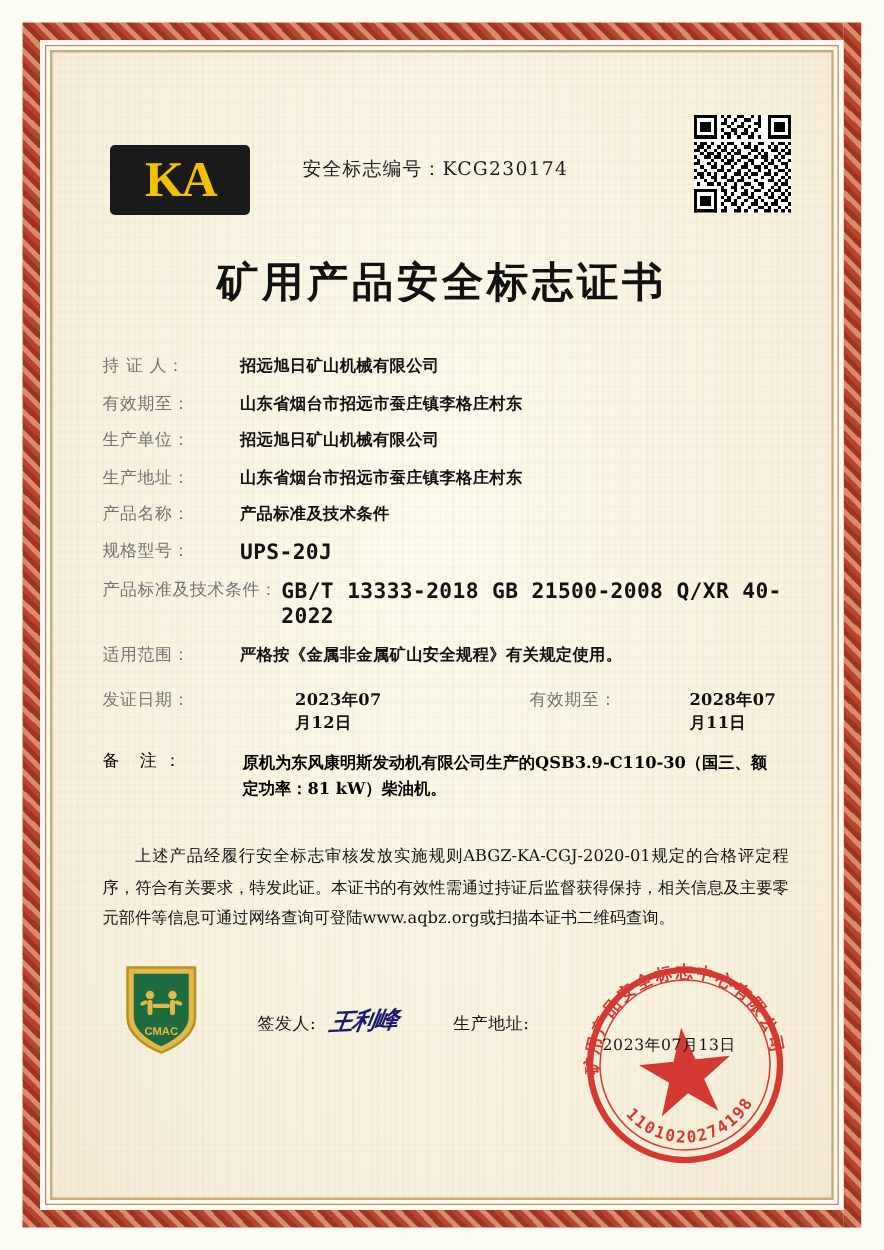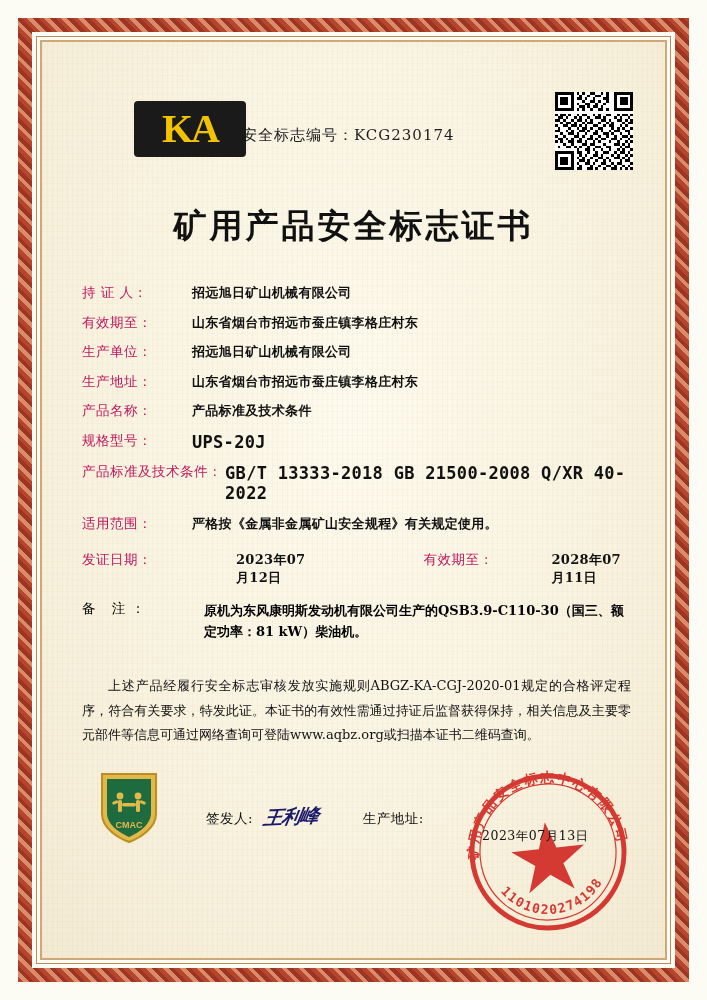--- a/index.html
+++ b/index.html
@@ -77,29 +77,28 @@
     left: 56px;
     top: 56px;
     right: 56px;
     bottom: 56px;
   }
 
   
   .ka-logo {
     position: absolute;
     left: 32px;
-    top: 45px;
+    top: 60px;
     width: 112px;
     height: 56px;
     background: #1a1a1a;
     border-radius: 4px;
     display: flex;
     align-items: center;
     justify-content: center;
-    margin-left: 46px;
   }
   .ka-logo span {
     color: #f2c200;
     font-family: "Liberation Serif", serif;
     font-weight: bold;
     font-size: 40px;
     letter-spacing: -2px;
     line-height: 1;
   }
 
@@ -145,21 +144,21 @@
     top: 228px;
   }
   .row {
     display: flex;
     align-items: flex-start;
     margin-bottom: 11.5px;
     font-family: "DejaVu Serif", serif;
   }
   .label {
     font-size: 13.5px;
-    color: #be185d;
+    color: #737373;
     white-space: nowrap;
     letter-spacing: 0.5px;
   }
   .label.w-wide { min-width: 96px; }
   .label.w-auto { min-width: 0; }
   .value {
     font-size: 13px;
     color: #111;
     font-weight: bold;
     letter-spacing: 0.3px;
@@ -180,21 +179,21 @@
   .note-label {
     font-size: 13.5px;
     min-width: 96px;
     white-space: nowrap;
     letter-spacing: 6px;
   }
   .note-text {
     font-size: 13px;
     font-weight: bold;
     line-height: 1.65;
-    margin-left: 26px;
+    margin-left: 16px;
     max-width: 420px;
   }
 
   .statement {
     position: absolute;
     left: 26px;
     right: 20px;
     top: 618px;
     font-family: "DejaVu Serif", serif;
     font-size: 13px;

